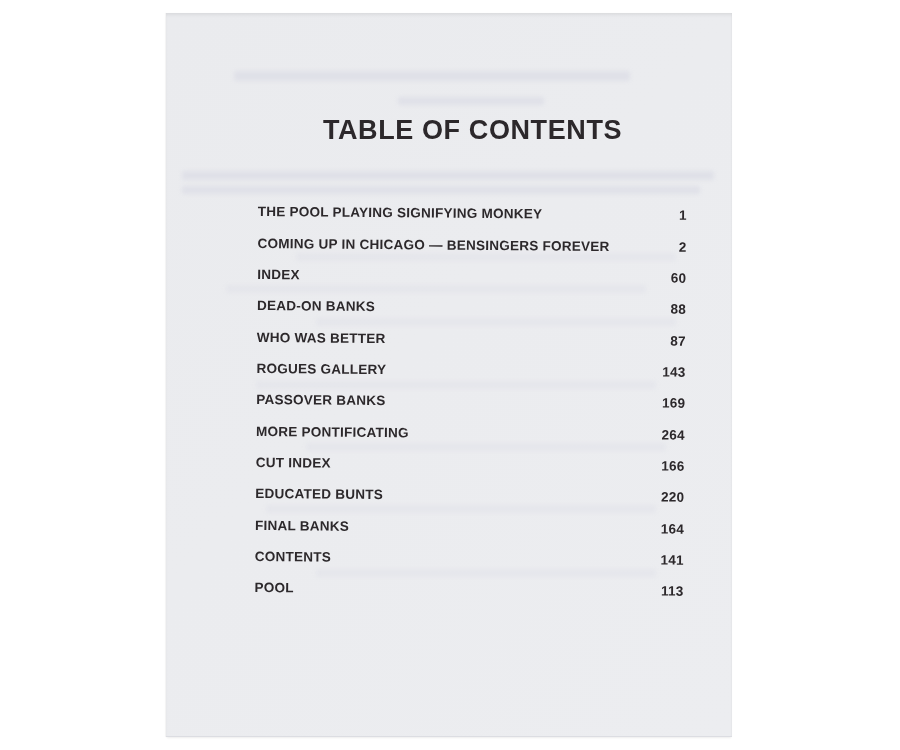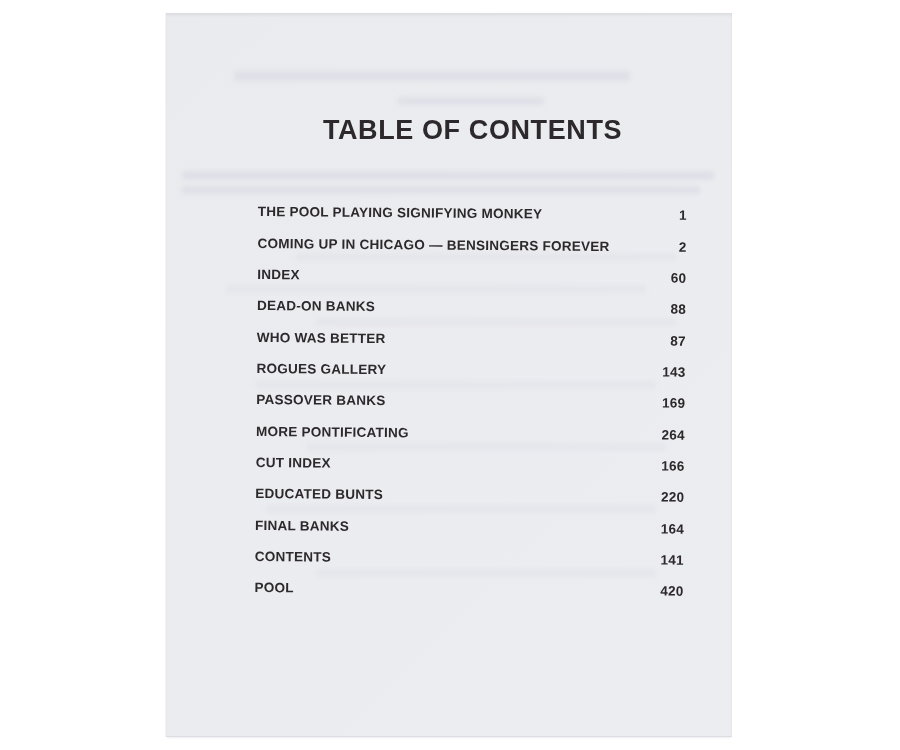--- a/index.html
+++ b/index.html
@@ -155,18 +155,18 @@
     <span class="toc-pagenum">164</span>
   </div>
 
   <div class="toc-row">
     <span class="toc-label">CONTENTS</span>
     <span class="toc-pagenum">141</span>
   </div>
 
   <div class="toc-row">
     <span class="toc-label">POOL</span>
-    <span class="toc-pagenum">420</span>
+    <span class="toc-pagenum">113</span>
   </div>
 </div>
 
   </div>
 </div>
 
 </body></html>

